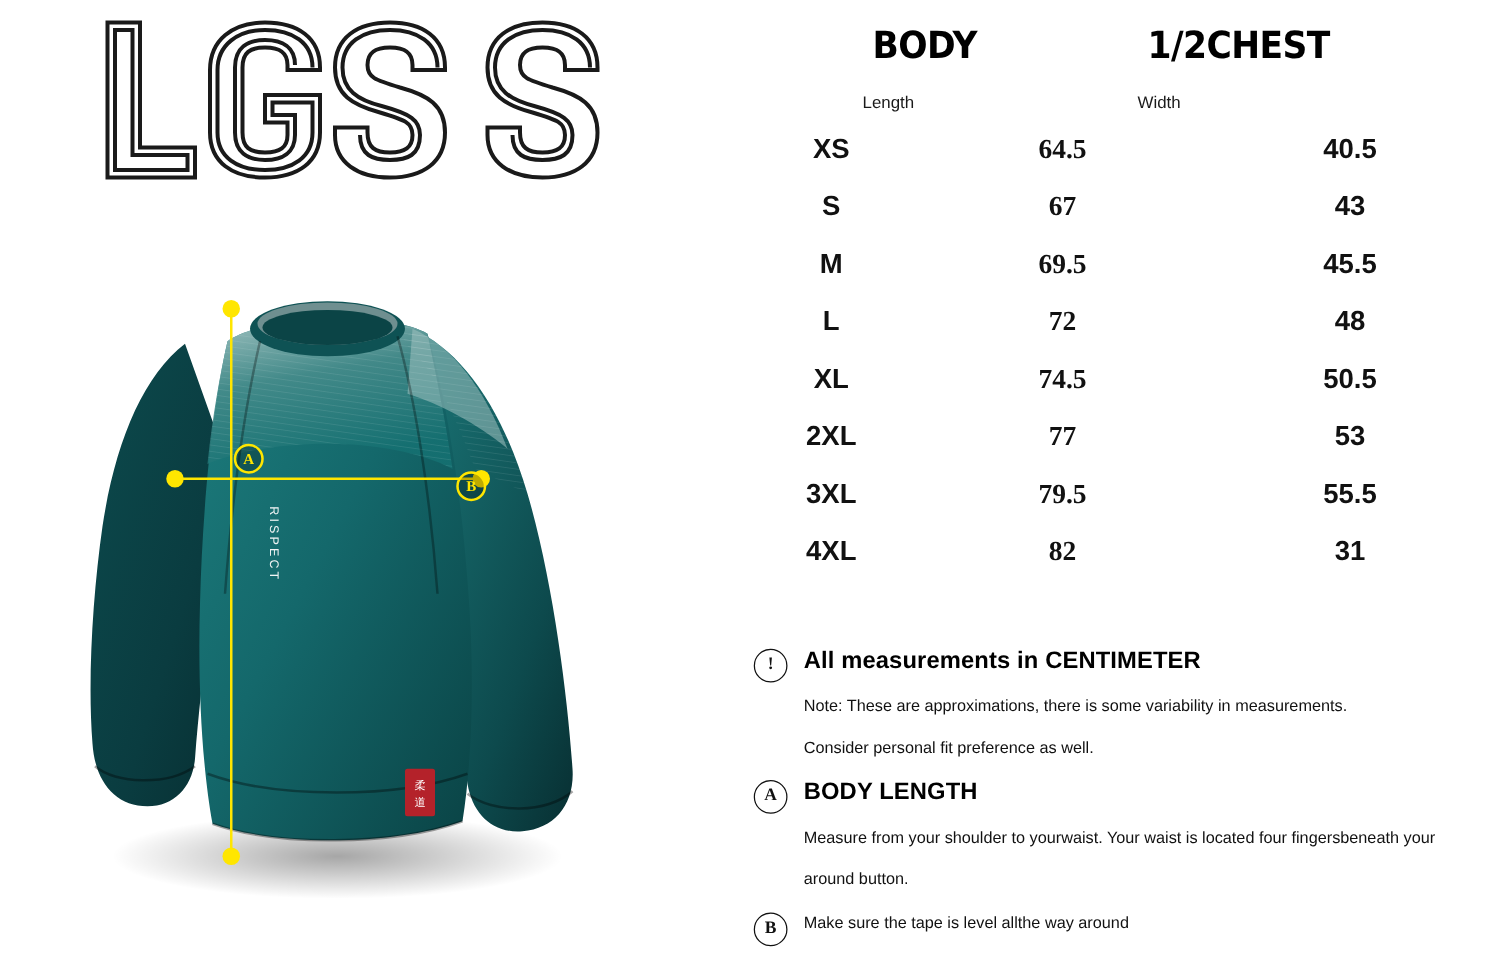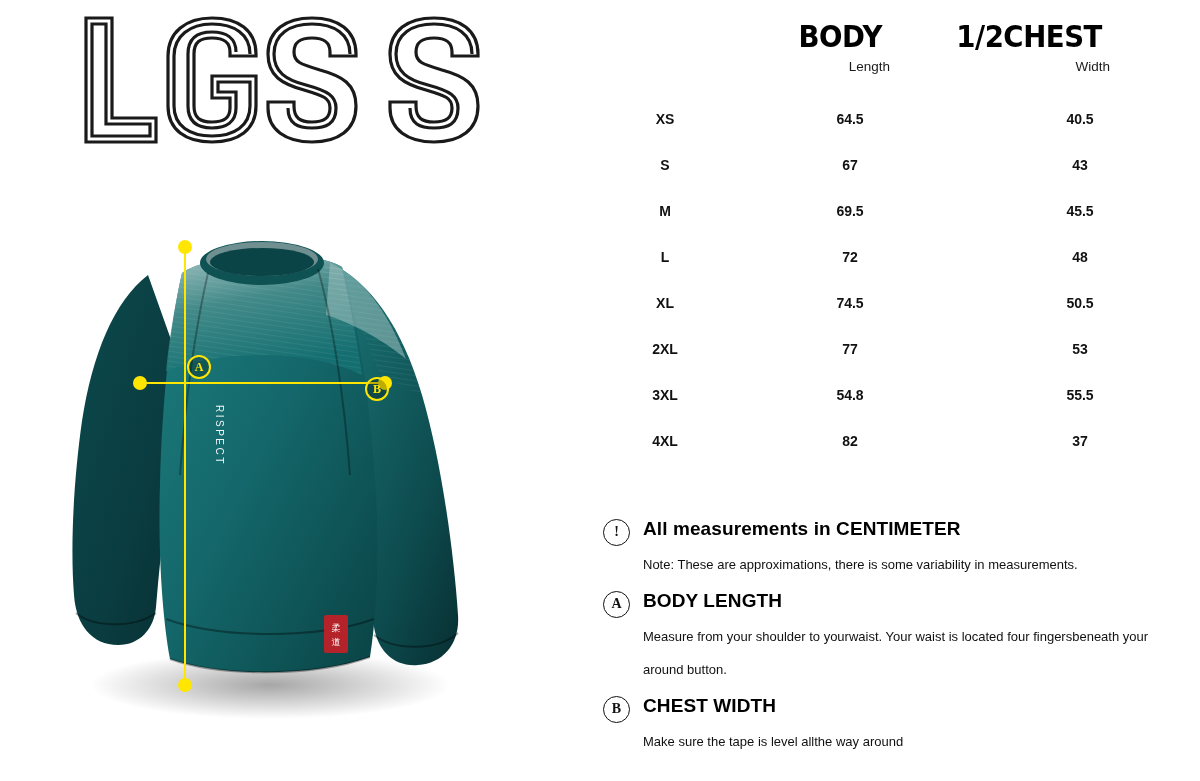--- a/index.html
+++ b/index.html
@@ -61,55 +61,55 @@
     left: 590px; top: 0;
     width: 610px; height: 781px;
   }
 
   .table-head {
     position: relative;
     height: 96px;
   }
   .head-col {
     position: absolute;
-    text-align: right;
+    text-align: left;
   }
   .head-title {
     font-family: "DejaVu Sans", sans-serif;
     font-weight: bold;
     font-size: 30px;
     letter-spacing: -0.5px;
     color: #000;
     line-height: 1;
     transform: scaleX(0.92);
   }
   .head-sub {
     font-size: 13.5px;
     color: #1a1a1a;
-    margin-top: 7px;
+    margin-top: 22px;
     font-weight: 400;
   }
   .head-body { left: 100px; top: 22px; width: 200px; }
   .head-chest { left: 320px; top: 22px; width: 200px; }
 
   table.size-table {
     width: 100%;
     border-collapse: collapse;
     table-layout: fixed;
   }
   table.size-table td {
     height: 46px;
-    font-size: 14px;
+    font-size: 22px;
     font-weight: bold;
     color: #111;
     text-align: center;
     vertical-align: middle;
   }
   table.size-table td.c-size { width: 150px; }
-  table.size-table td.c-len  { width: 220px; }
+  table.size-table td.c-len  { width: 220px; font-family: Liberation Serif, serif; }
   table.size-table td.c-chest{ width: 240px; }
 
   
   .notes {
     position: absolute;
     left: 5px;
     top: 518px;
     width: 600px;
   }
   .note {
@@ -296,47 +296,47 @@
           <td class="c-len">74.5</td>
           <td class="c-chest">50.5</td>
         </tr>
         <tr>
           <td class="c-size">2XL</td>
           <td class="c-len">77</td>
           <td class="c-chest">53</td>
         </tr>
         <tr>
           <td class="c-size">3XL</td>
-          <td class="c-len">54.8</td>
+          <td class="c-len">79.5</td>
           <td class="c-chest">55.5</td>
         </tr>
         <tr>
           <td class="c-size">4XL</td>
           <td class="c-len">82</td>
-          <td class="c-chest">37</td>
+          <td class="c-chest">31</td>
         </tr>
       </tbody>
     </table>
 
     <div class="notes">
 
       <div class="note">
         <div class="note-badge">!</div>
         <div class="note-title">All measurements in CENTIMETER</div>
         <div class="note-line">Note: These are approximations, there is some variability in measurements.</div>
+        <div class="note-line">Consider personal fit preference as well.</div>
       </div>
 
       <div class="note">
         <div class="note-badge">A</div>
         <div class="note-title">BODY LENGTH</div>
         <div class="note-line">Measure from your shoulder to yourwaist. Your waist is located four fingersbeneath your</div>
         <div class="note-line">around button.</div>
       </div>
 
       <div class="note">
         <div class="note-badge">B</div>
-        <div class="note-title">CHEST WIDTH</div>
         <div class="note-line">Make sure the tape is level allthe way around</div>
       </div>
 
     </div>
   </div>
 </div>
 
 </body></html>

